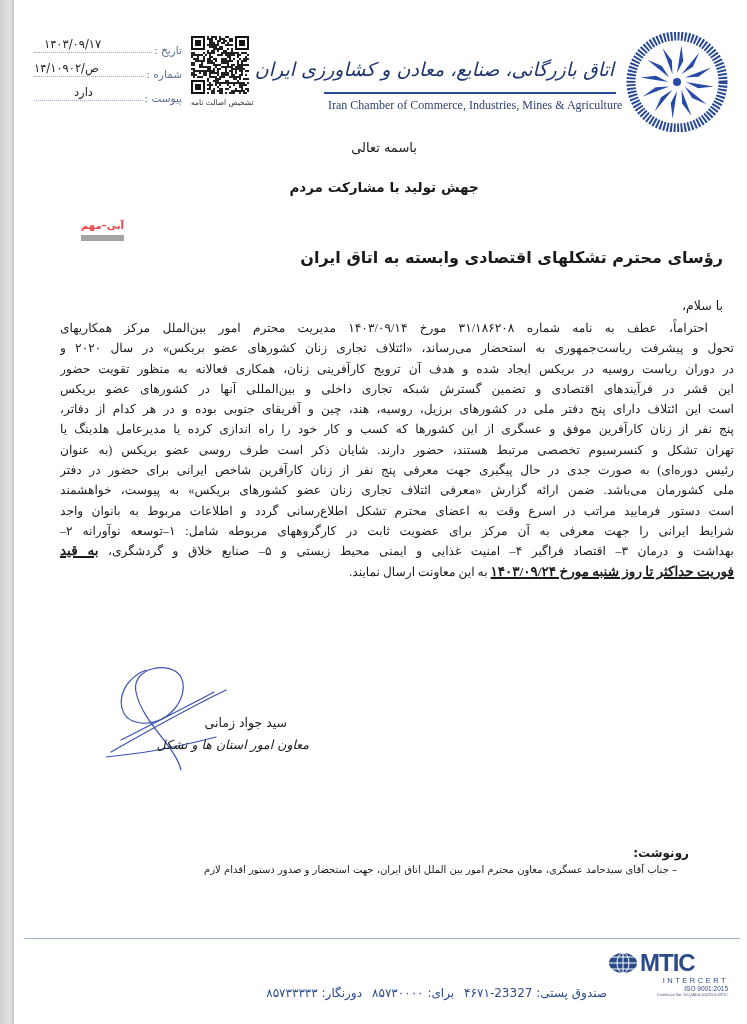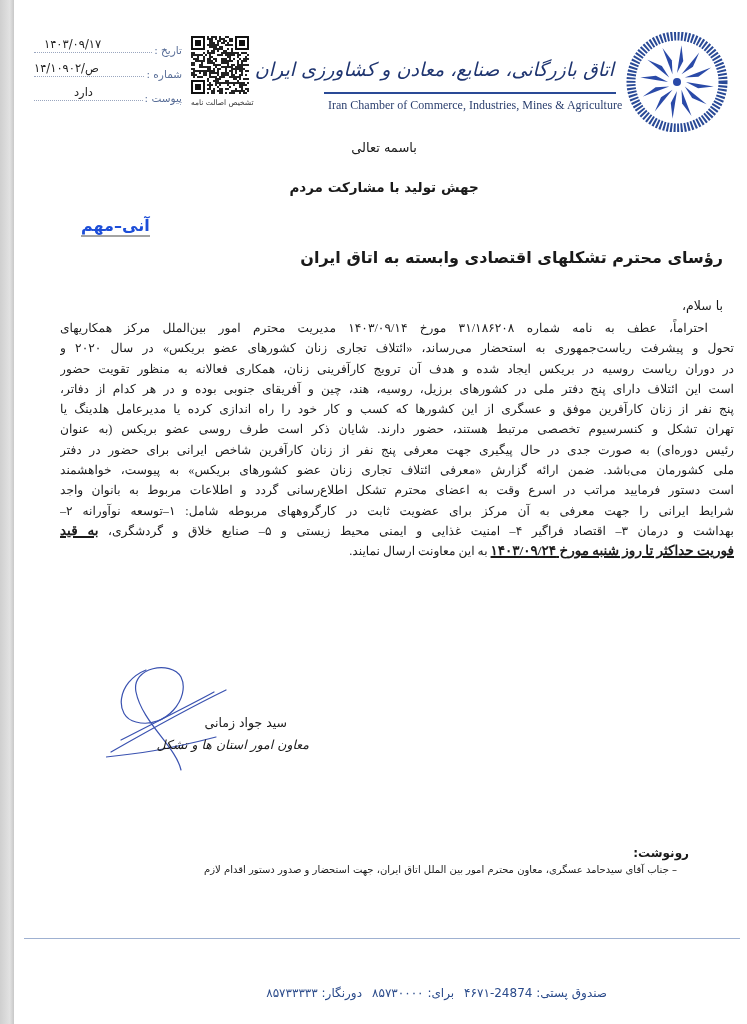--- a/index.html
+++ b/index.html
@@ -45,22 +45,22 @@
   .org-rule { height: 1.5px; background: #2a4a96; }
   .org-en {
     font-family: "Liberation Serif", serif; font-size: 12px; color: #2b3f6e; white-space: nowrap;
   }
 
   
   .center { text-align: center; direction: rtl; }
   .invocation { font-size: 13px; }
   .motto { font-size: 13.5px; font-weight: bold; }
   .urgent {
-    font-size: 16px; font-weight: bold; color: #1d4ed8; direction: rtl;
-    border-bottom: 2px solid #a3a3a3; line-height: 16px; padding-bottom: 1px;
+    font-size: 10px; font-weight: bold; color: #ef4444; direction: rtl;
+    border-bottom: 6px solid #a3a3a3; line-height: 16px; padding-bottom: 1px;
   }
   .addressee { font-size: 16px; font-weight: bold; direction: rtl; white-space: nowrap; }
   .greet { font-size: 12.5px; direction: rtl; }
   .body-text {
     font-size: 12.2px; direction: rtl; text-align: justify;
     line-height: 20.3px;
   }
   .body-text .line { display: block; text-align-last: justify; white-space: nowrap; overflow: hidden; font-family: Liberation Serif, serif; }
   .body-text .line.last { text-align-last: right; }
   .emph { font-weight: bold; text-decoration: underline; text-decoration-thickness: 1.5px; font-size: 13.5px; }
@@ -514,20 +514,21 @@
   <div class="abs urgent" style="left:67px; top:218px;">آنی–مهم</div>
 
   <div class="abs addressee" style="right:24px; top:248px;">رؤسای محترم تشکلهای اقتصادی وابسته به اتاق ایران</div>
 
   <div class="abs greet" style="right:24px; top:298px;">با سلام،</div>
 
   <div class="abs body-text" style="left:46px; top:318px; width:674px;">
     <span class="line" style="padding-right:26px;">احتراماً، عطف به نامه شماره ۳۱/۱۸۶۲۰۸ مورخ ۱۴۰۳/۰۹/۱۴ مدیریت محترم امور بین‌الملل مرکز همکاریهای</span>
     <span class="line">تحول و پیشرفت ریاست‌جمهوری به استحضار می‌رساند، «ائتلاف تجاری زنان کشورهای عضو بریکس» در سال ۲۰۲۰ و</span>
     <span class="line">در دوران ریاست روسیه در بریکس ایجاد شده و هدف آن ترویج کارآفرینی زنان، همکاری فعالانه به منظور تقویت حضور</span>
+    <span class="line">این قشر در فرآیندهای اقتصادی و تضمین گسترش شبکه تجاری داخلی و بین‌المللی آنها در کشورهای عضو بریکس</span>
     <span class="line">است این ائتلاف دارای پنج دفتر ملی در کشورهای برزیل، روسیه، هند، چین و آفریقای جنوبی بوده و در هر کدام از دفاتر،</span>
     <span class="line">پنج نفر از زنان کارآفرین موفق و عسگری از این کشورها که کسب و کار خود را راه اندازی کرده یا مدیرعامل هلدینگ یا</span>
     <span class="line">تهران تشکل و کنسرسیوم تخصصی مرتبط هستند، حضور دارند. شایان ذکر است طرف روسی عضو بریکس (به عنوان</span>
     <span class="line">رئیس دوره‌ای) به صورت جدی در حال پیگیری جهت معرفی پنج نفر از زنان کارآفرین شاخص ایرانی برای حضور در دفتر</span>
     <span class="line">ملی کشورمان می‌باشد. ضمن ارائه گزارش «معرفی ائتلاف تجاری زنان عضو کشورهای بریکس» به پیوست، خواهشمند</span>
     <span class="line">است دستور فرمایید مراتب در اسرع وقت به اعضای محترم تشکل اطلاع‌رسانی گردد و اطلاعات مربوط به بانوان واجد</span>
     <span class="line">شرایط ایرانی را جهت معرفی به آن مرکز برای عضویت ثابت در کارگروههای مربوطه شامل: ۱–توسعه نوآورانه ۲–</span>
     <span class="line">
       <span>بهداشت و درمان ۳– اقتصاد فراگیر ۴– امنیت غذایی و ایمنی محیط زیستی و ۵– صنایع خلاق و گردشگری،</span>
       <span class="emph">به قید</span>
@@ -550,30 +551,48 @@
   <div class="abs sig-title" style="right:438px; top:737px;font-style:italic;">معاون امور استان ها و تشکل</div>
 
   <div class="abs cc-head" style="right:58px; top:846px;">رونوشت:</div>
   <div class="abs cc-item" style="right:70px; top:864px;">– جناب آقای سیدحامد عسگری، معاون محترم امور بین الملل اتاق ایران، جهت استحضار و صدور دستور اقدام لازم</div>
 
   <div class="abs footer-rule" style="left:10px; top:938px; width:716px;"></div>
 
   <div class="abs footer-line" style="right:140px; top:986px; display:flex; gap:10px; direction:rtl;">
     <span>
       <span>صندوق پستی:</span>
-      <span>24874-۴۶۷۱</span>
+      <span>23327-۴۶۷۱</span>
     </span>
     <span>
       <span>برای:</span>
       <span>۸۵۷۳۰۰۰۰</span>
     </span>
     <span>
       <span>دورنگار:</span>
       <span>۸۵۷۳۳۳۳۳</span>
     </span>
   </div>
   <div class="abs footer-web" style="left:8px; top:986px;">
     <span>www.iccima.ir</span>&nbsp;&nbsp;
     <span>info@iccima.ir</span>
   </div>
 
+  <div class="abs" style="left:594px; top:952px; width:120px;">
+    <div style="display:flex; align-items:center; gap:2px;">
+      <svg width="30" height="22" viewBox="0 0 30 22">
+        <ellipse cx="15" cy="11" rx="14" ry="10" fill="#2a4a8a"></ellipse>
+        <g stroke="#fff" stroke-width="1" fill="none">
+          <ellipse cx="15" cy="11" rx="6" ry="10"></ellipse>
+          <line x1="1" y1="11" x2="29" y2="11"></line>
+          <line x1="3" y1="5" x2="27" y2="5"></line>
+          <line x1="3" y1="17" x2="27" y2="17"></line>
+          <line x1="15" y1="1" x2="15" y2="21"></line>
+        </g>
+      </svg>
+      <span style="font-family:'Liberation Sans',sans-serif; font-weight:bold; font-size:24px; color:#2a4a8a; letter-spacing:-1px; line-height:22px;">MTIC</span>
+    </div>
+    <div style="text-align:right; font-family:'Liberation Sans',sans-serif; font-size:7.5px; color:#2a4a8a; letter-spacing:2.5px; margin-top:2px;">INTERCERT</div>
+    <div style="text-align:right; font-family:'Liberation Sans',sans-serif; font-size:6.5px; color:#2a4a8a;">ISO 9001:2015</div>
+    <div style="text-align:right; font-family:'Liberation Sans',sans-serif; font-size:4px; color:#4a5a8a;">Certificate No: 20-QAD4-1002501-MTIC</div>
+  </div>
 
 </div>
 
 </body></html>

